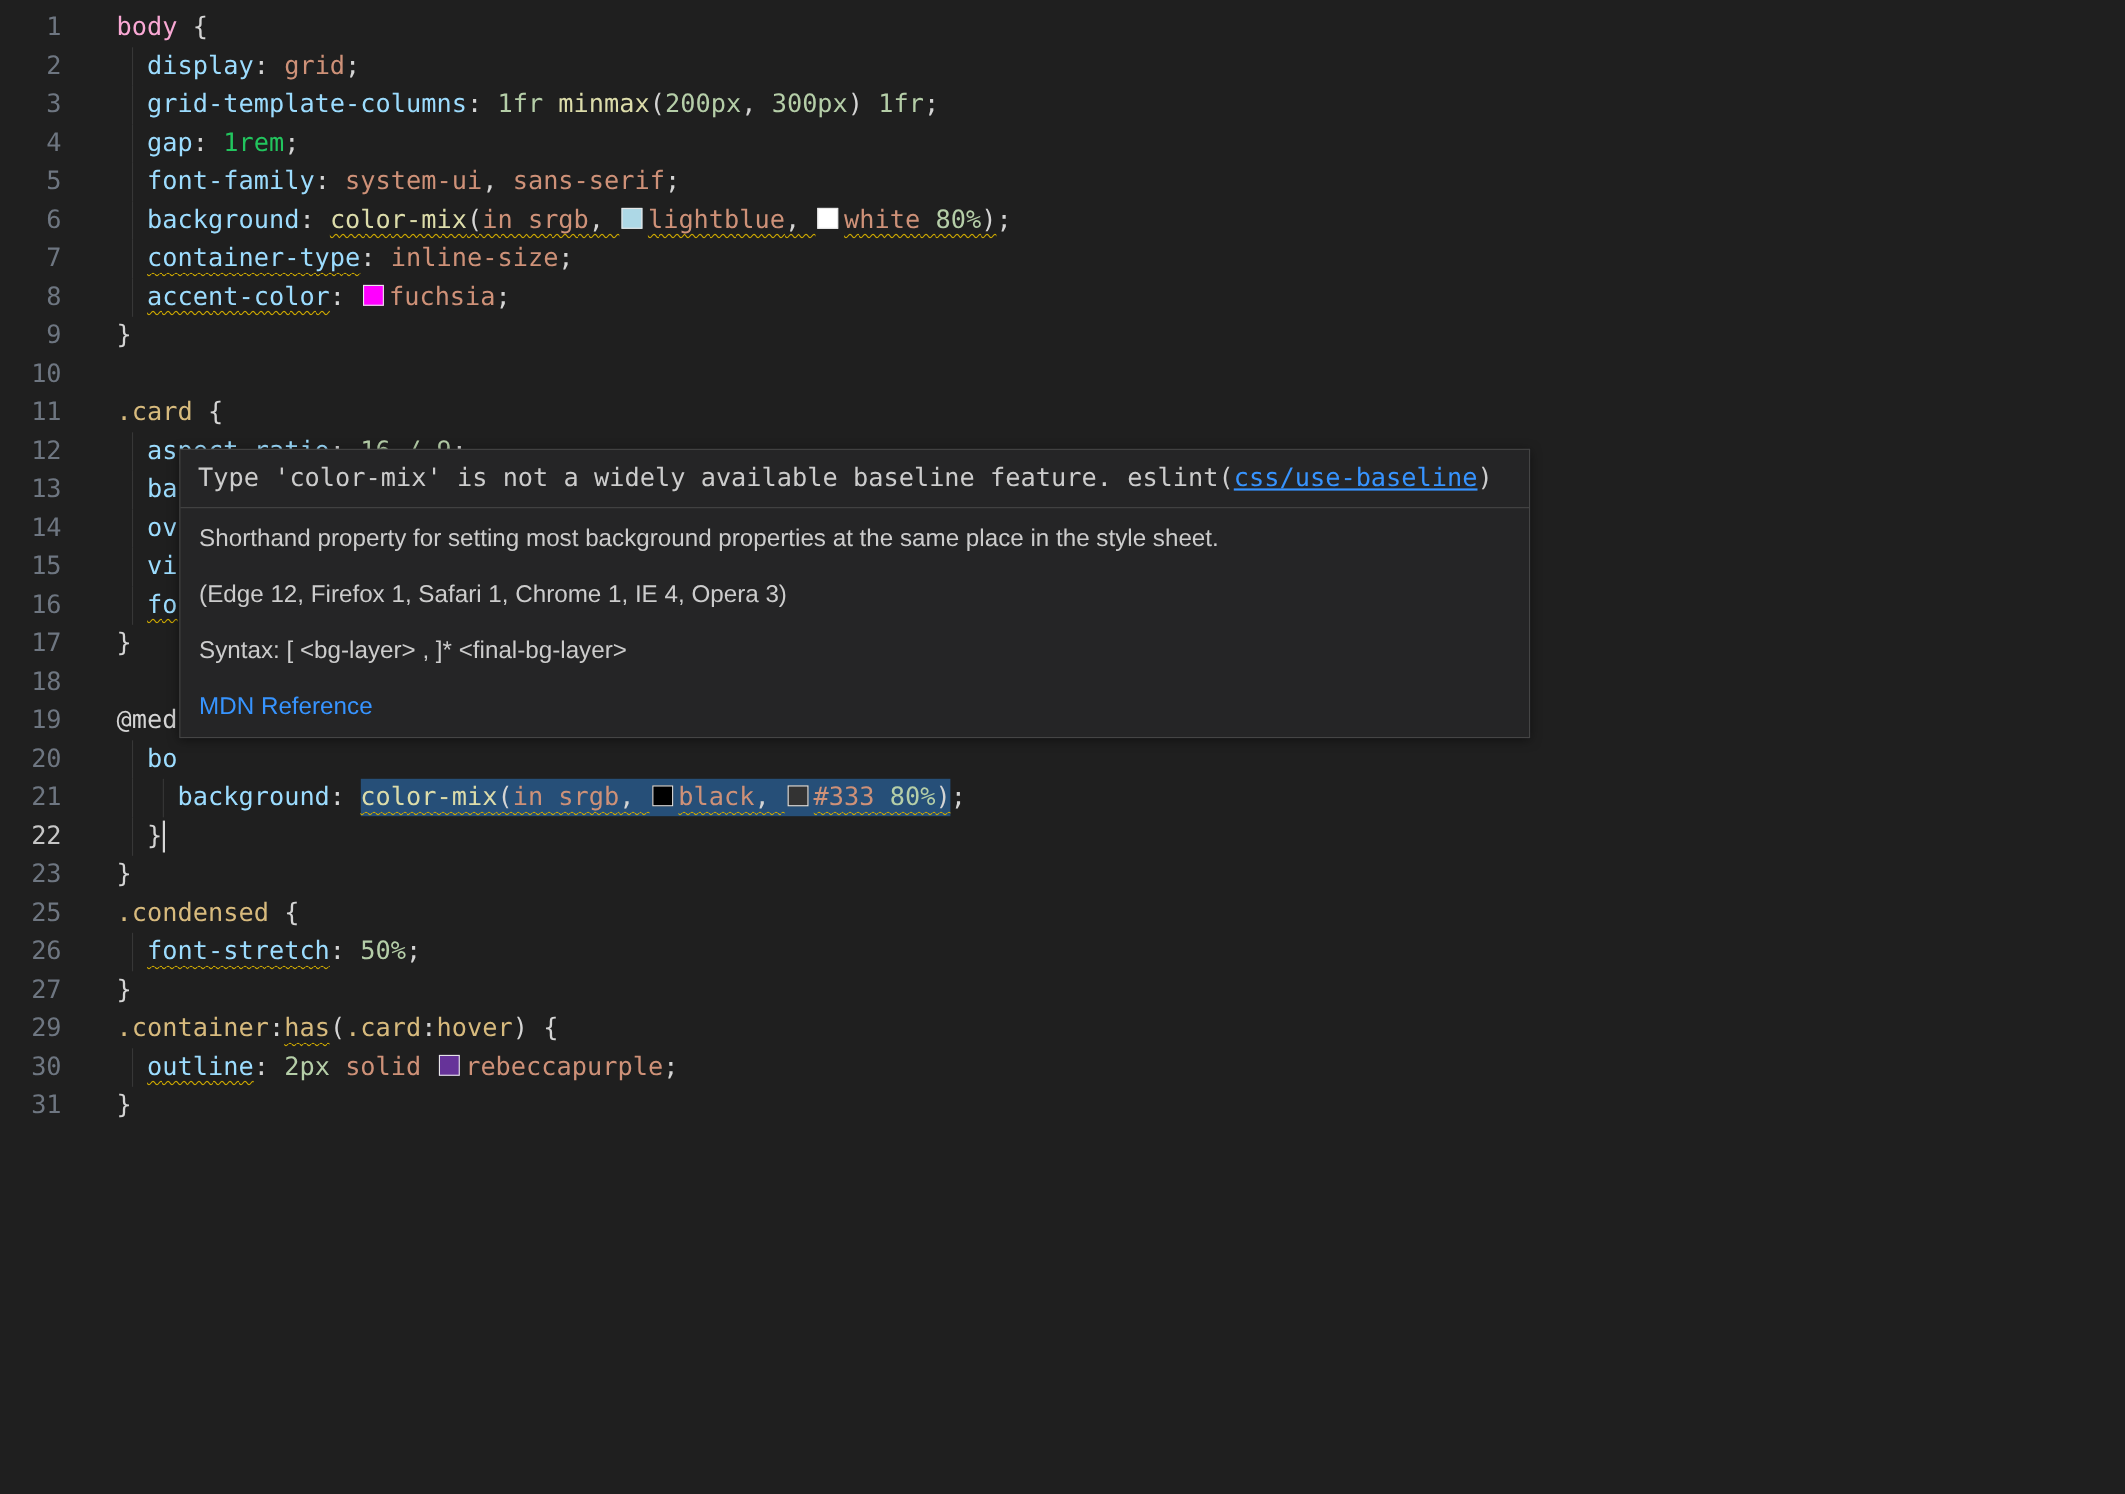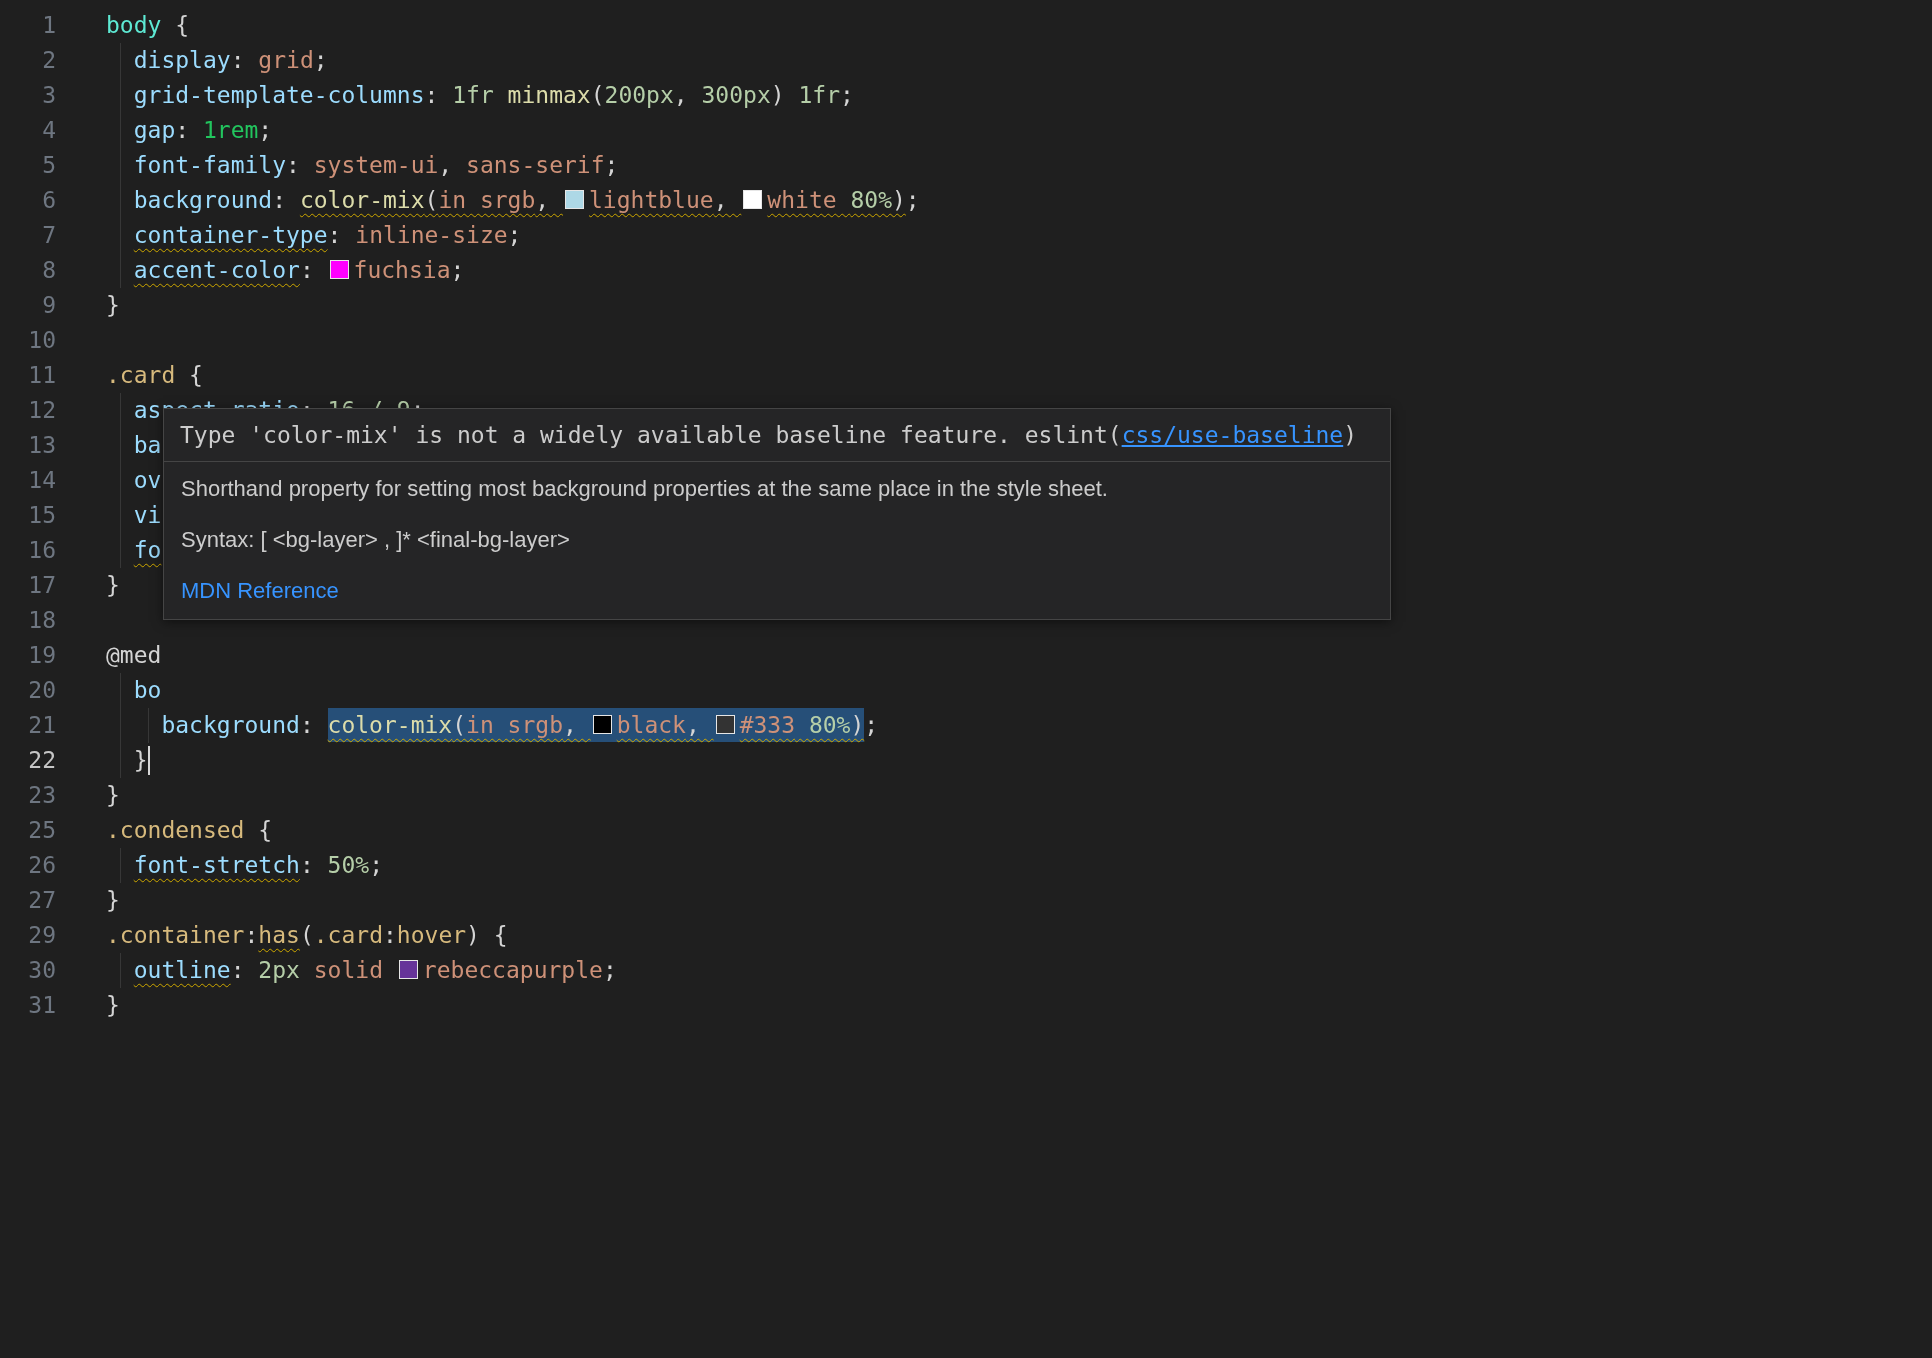--- a/index.html
+++ b/index.html
@@ -68,21 +68,21 @@
   }
   .hover-actions .link { margin-right:46px; display:inline-block; }
 </style>
 </head>
 <body>
 
 <div class="editor">
   <div id="lines">
       <div class="line">
         <div class="gutter">1</div>
-        <div class="code"><span class="tok" style="color: #5eead4;">body</span><span class="tok" style="color: rgb(212, 212, 212);"> {</span></div>
+        <div class="code"><span class="tok" style="color: #f9a8d4;">body</span><span class="tok" style="color: rgb(212, 212, 212);"> {</span></div>
       </div>
       <div class="line">
         <div class="gutter">2</div>
         <div class="code"><span class="guide" style="left: 1ch;"></span><span class="tok" style="color: rgb(212, 212, 212);">  </span><span class="tok" style="color: rgb(156, 220, 254);">display</span><span class="tok" style="color: rgb(212, 212, 212);">: </span><span class="tok" style="color: rgb(206, 145, 120);">grid</span><span class="tok" style="color: rgb(212, 212, 212);">;</span></div>
       </div>
       <div class="line">
         <div class="gutter">3</div>
         <div class="code"><span class="guide" style="left: 1ch;"></span><span class="tok" style="color: rgb(212, 212, 212);">  </span><span class="tok" style="color: rgb(156, 220, 254);">grid-template-columns</span><span class="tok" style="color: rgb(212, 212, 212);">: </span><span class="tok" style="color: rgb(181, 206, 168);">1fr</span><span class="tok" style="color: rgb(212, 212, 212);"> </span><span class="tok" style="color: rgb(220, 220, 170);">minmax</span><span class="tok" style="color: rgb(212, 212, 212);">(</span><span class="tok" style="color: rgb(181, 206, 168);">200px</span><span class="tok" style="color: rgb(212, 212, 212);">, </span><span class="tok" style="color: rgb(181, 206, 168);">300px</span><span class="tok" style="color: rgb(212, 212, 212);">)</span><span class="tok" style="color: rgb(212, 212, 212);"> </span><span class="tok" style="color: rgb(181, 206, 168);">1fr</span><span class="tok" style="color: rgb(212, 212, 212);">;</span></div>
       </div>
       <div class="line">
@@ -188,17 +188,18 @@
       <div class="line">
         <div class="gutter">31</div>
         <div class="code"><span class="tok" style="color: rgb(212, 212, 212);">}</span></div>
       </div>
     </div>
 
   <div class="hover-widget">
     <div class="hover-problem"><span>Type 'color-mix' is not a widely available baseline feature. </span><span>eslint(</span><a class="link underline">css/use-baseline</a><span>)</span></div>
     <div class="hover-docs">
       <p>Shorthand property for setting most background properties at the same place in the style sheet.</p>
+      <p>(Edge 12, Firefox 1, Safari 1, Chrome 1, IE 4, Opera 3)</p>
       <p>Syntax: [ &lt;bg-layer&gt; , ]* &lt;final-bg-layer&gt;</p>
       <p class="last"><a class="link">MDN Reference</a></p>
     </div>
   </div>
 </div>
 
 </body></html>

